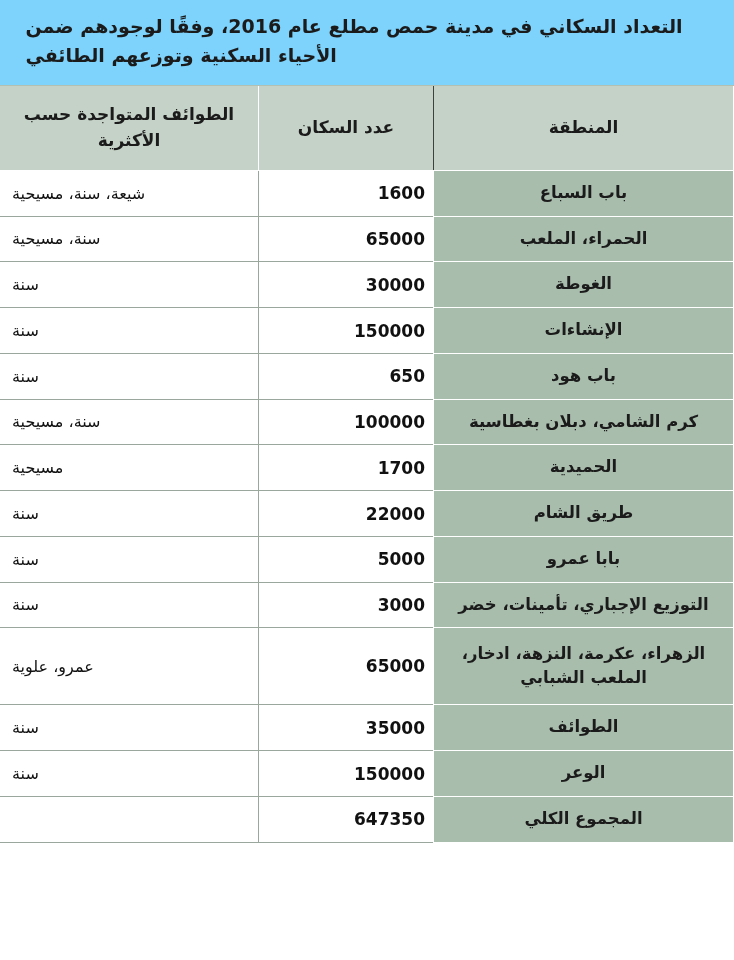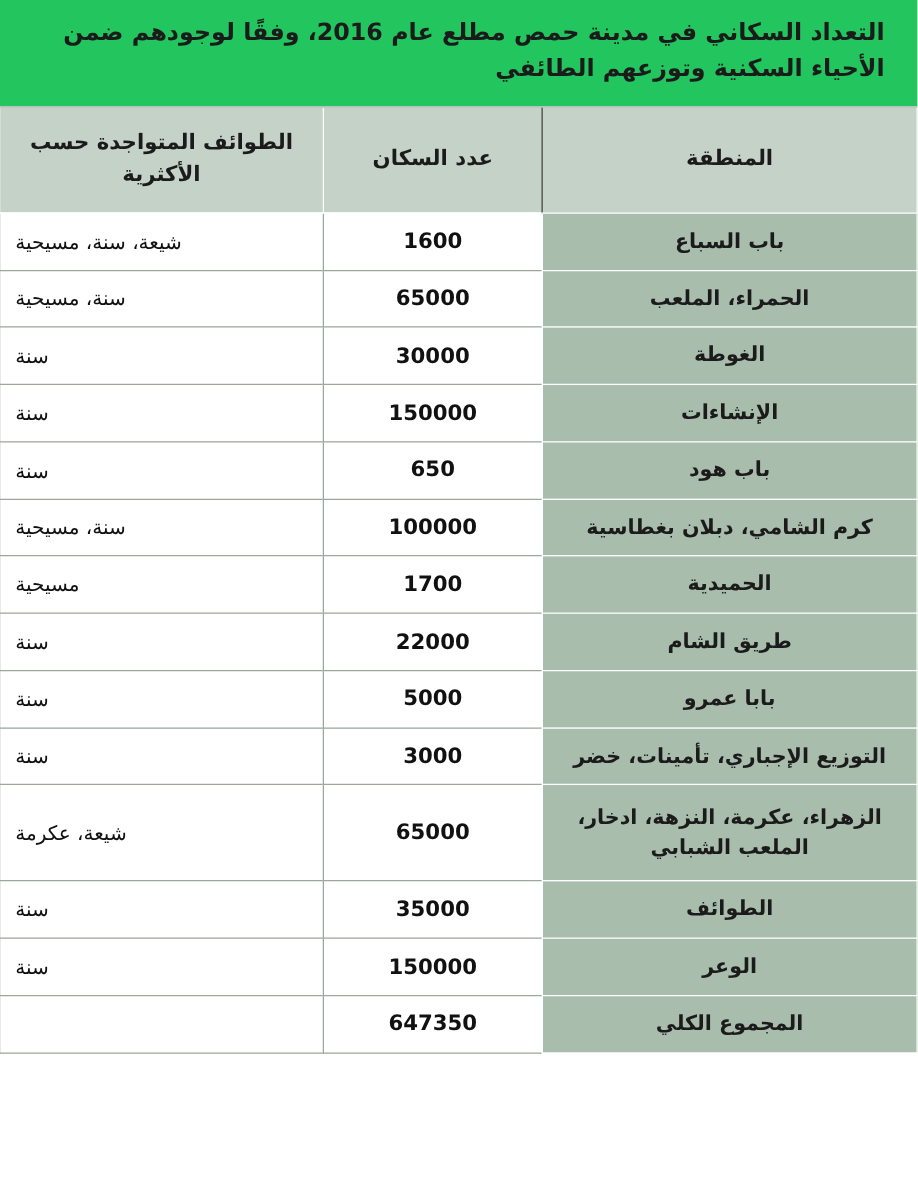--- a/index.html
+++ b/index.html
@@ -23,23 +23,23 @@
     width: 734px;
     border-collapse: collapse;
     table-layout: fixed;
     direction: rtl;
   }
   table.census col.c-region { width: 300px; }
   table.census col.c-pop    { width: 175px; }
   table.census col.c-sects  { width: 259px; }
 
   .title-cell {
-    background: #22c55e;
+    background: #7dd3fc;
     color: #1b1b1b;
-    text-align: right;
+    text-align: left;
     font-size: 19px;
     font-weight: bold;
     line-height: 1.55;
     padding: 12px 26px 14px 26px;
     border: 1px solid #b2c0b4;
     border-top: none;
     border-right: none;
     border-left: none;
   }
   .head-cell {
@@ -64,21 +64,21 @@
     font-size: 16.5px;
     font-weight: bold;
     line-height: 1.5;
     padding: 10px 24px;
     border: 1px solid #ffffff;
     vertical-align: middle;
   }
   td.pop {
     background: #ffffff;
     color: #111111;
-    text-align: center;
+    text-align: right;
     font-size: 17px;
     font-weight: bold;
     padding: 10px 8px;
     border: 1px solid #9aa79c;
     vertical-align: middle;
     font-family: "DejaVu Sans", sans-serif;
   }
   td.sects {
     background: #ffffff;
     color: #111111;
@@ -161,21 +161,21 @@
         <td class="sects">سنة</td>
       </tr>
       <tr>
         <td class="region">التوزيع الإجباري، تأمينات، خضر</td>
         <td class="pop">3000</td>
         <td class="sects">سنة</td>
       </tr>
       <tr class="row-tall">
         <td class="region">الزهراء، عكرمة، النزهة، ادخار، الملعب الشبابي</td>
         <td class="pop">65000</td>
-        <td class="sects">شيعة، عكرمة</td>
+        <td class="sects">عمرو، علوية</td>
       </tr>
       <tr>
         <td class="region">الطوائف</td>
         <td class="pop">35000</td>
         <td class="sects">سنة</td>
       </tr>
       <tr>
         <td class="region">الوعر</td>
         <td class="pop">150000</td>
         <td class="sects">سنة</td>

